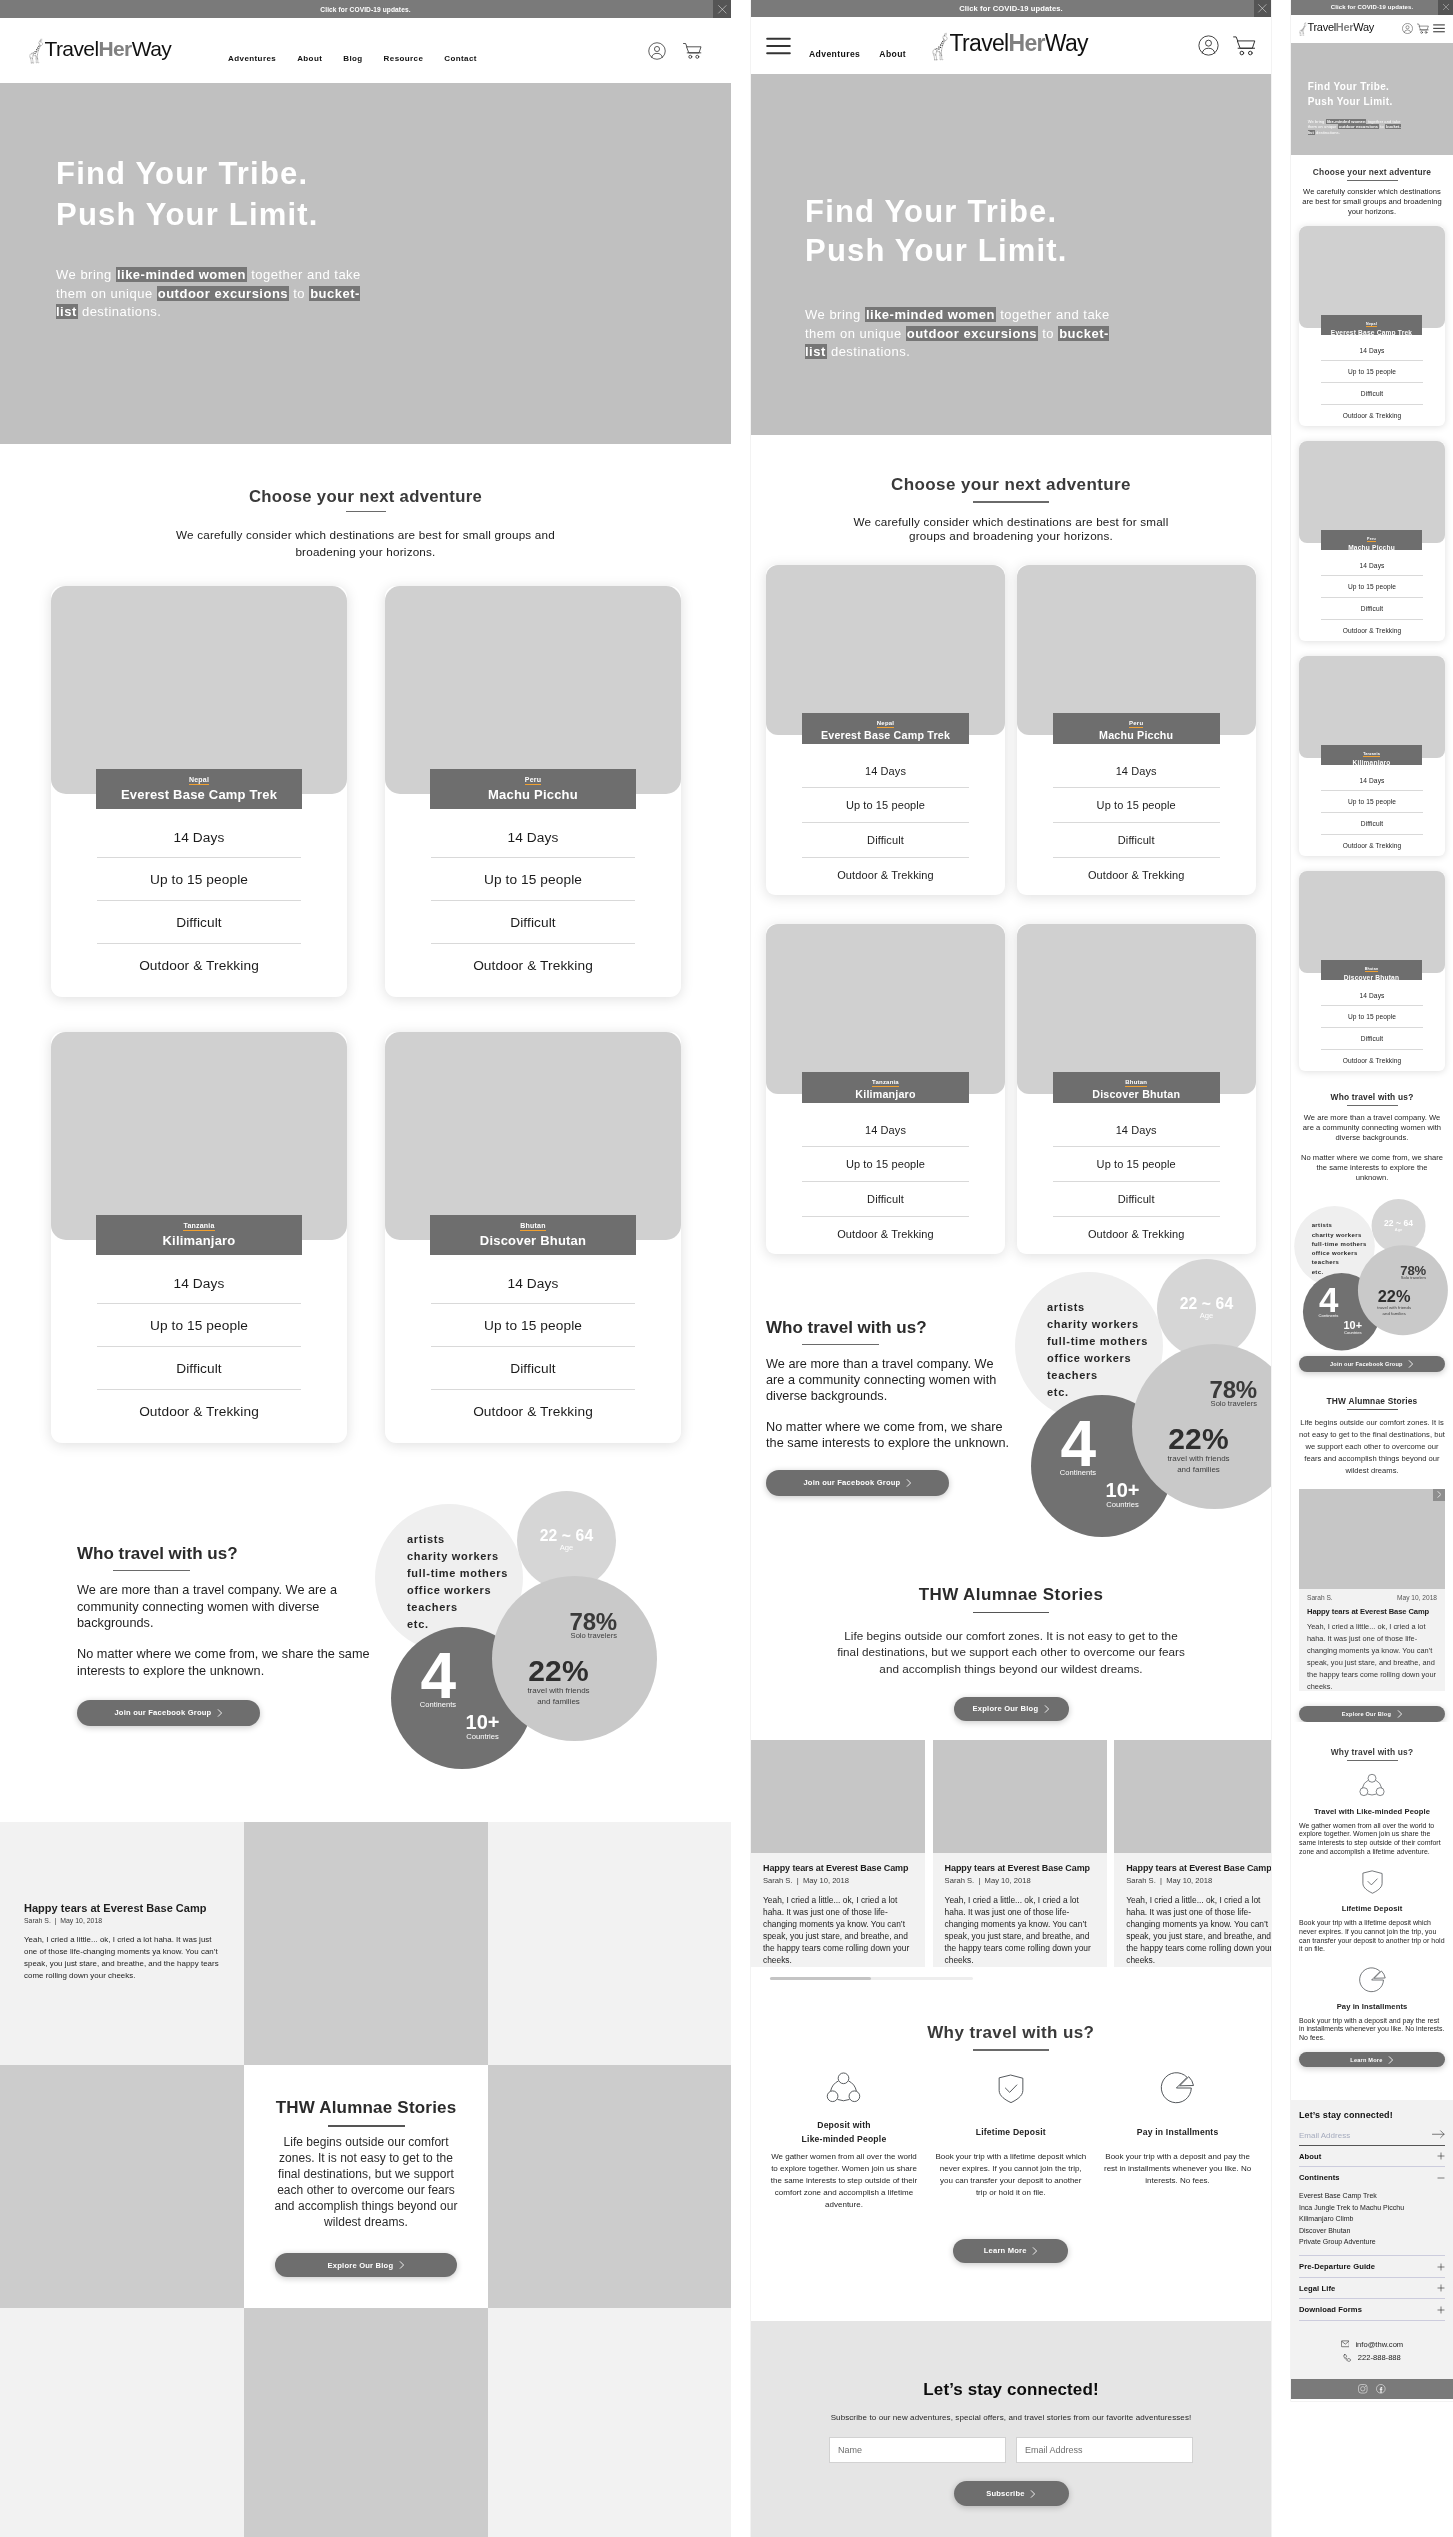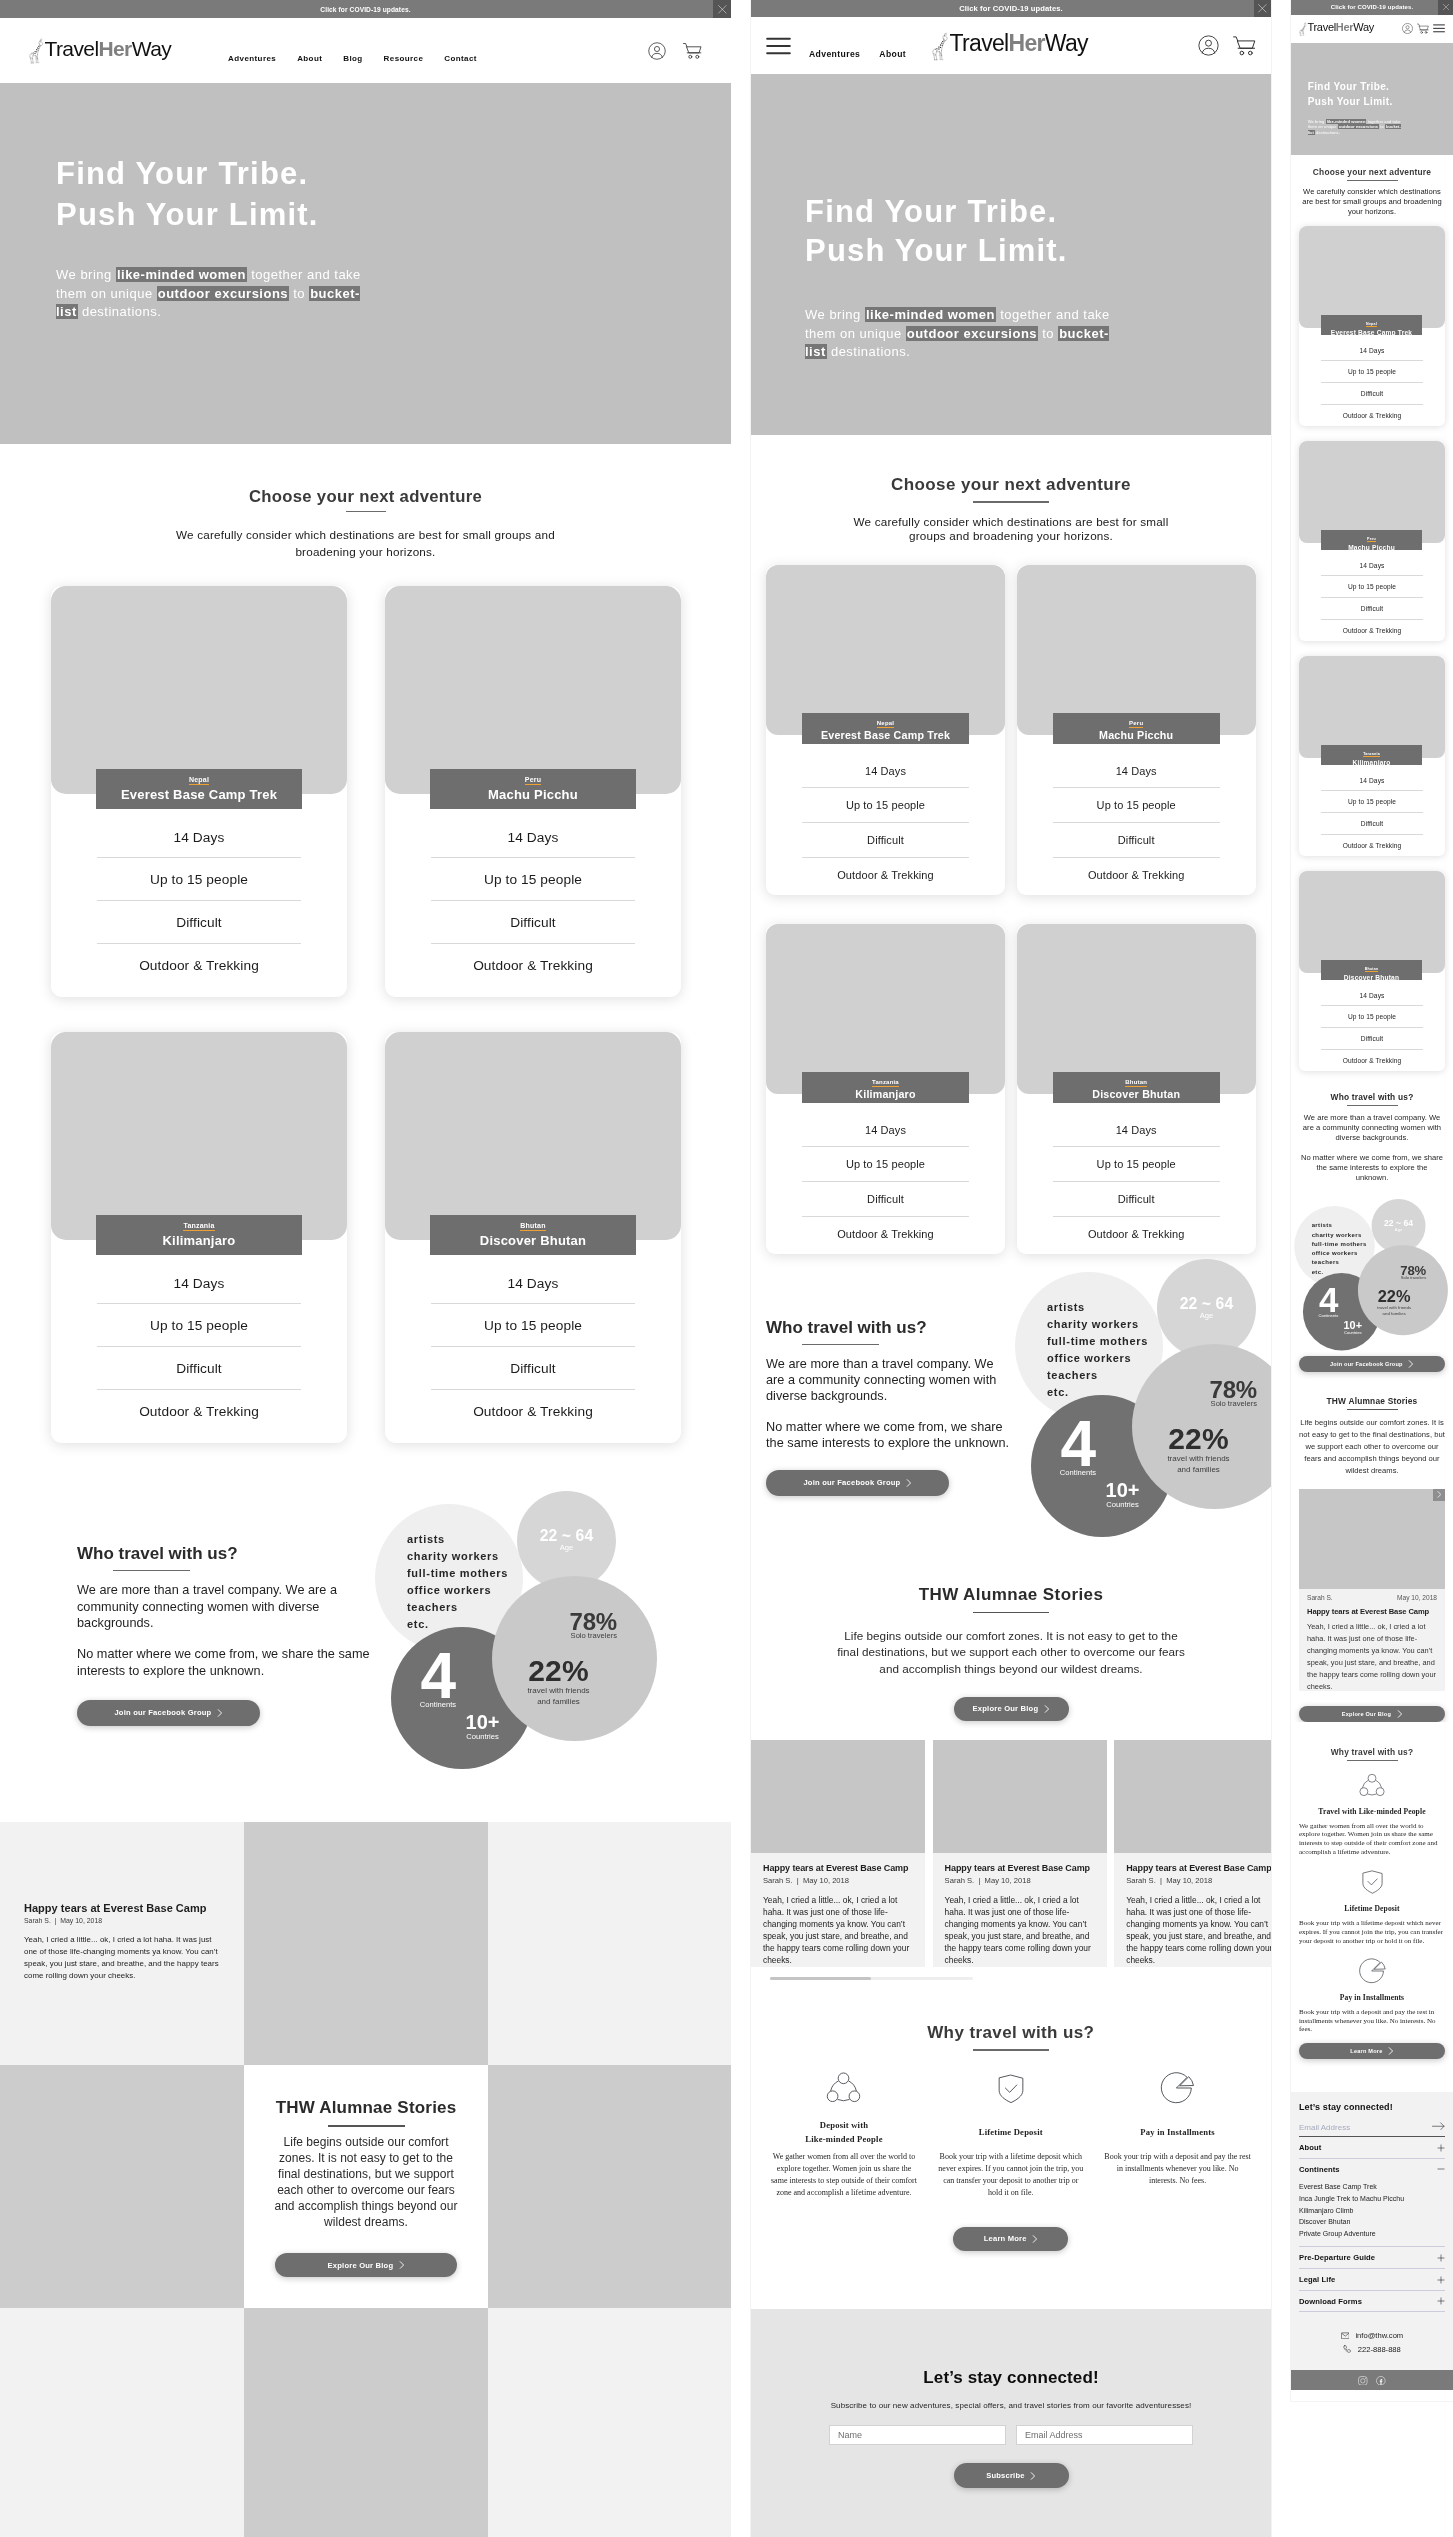--- a/index.html
+++ b/index.html
@@ -104,21 +104,21 @@
   .a-story .txt { font-size:7.9px; line-height:12px; color:#222; margin-top:8.6px; letter-spacing:0.03px; }
   .a-center { text-align:center; padding:34px 28px 0; }
   .a-center h2 { font-size:17px; font-weight:700; color:#2b2b2b; line-height:1; letter-spacing:0.2px; }
   .a-center .rule { width:77px; height:1.5px; background:#555; margin:9.6px auto 0; }
   .a-center p { margin-top:7.6px; font-size:12px; line-height:16px; color:#2b2b2b; letter-spacing:0.03px; }
   .a-center .btn { margin-top:23px; width:182px; height:24px; }
   
   .why { padding:0 72px 51px 65px; background:#fff; margin-top:58px; }
   .why .sec-h h2 { font-size:17px; letter-spacing:0; }
   .why .sec-h .rule { width:76px; height:1.5px; margin-top:8.6px; }
-  .why-cols { display:grid; grid-template-columns:1fr 1fr 1fr; margin-top:23px; text-align:center;font-family:Liberation Serif, serif; }
+  .why-cols { display:grid; grid-template-columns:1fr 1fr 1fr; margin-top:23px; text-align:center; }
   .why-ico { height:33px; display:flex; align-items:flex-end; justify-content:center; }
   .why-col h3 { margin-top:11px; font-size:9.6px; font-weight:700; color:#222; line-height:13px; letter-spacing:0.2px; height:26px; display:flex; align-items:center; justify-content:center; }
   .why-col h3 .h3in { display:block; }
   .why-col p { margin:6.6px auto 0; font-size:8.4px; line-height:12.7px; color:#1f1f1f; width:182px; }
   .why .btn { position:relative; left:3.6px; display:flex; margin:30px auto 0; width:182px; height:24px; }
   
   .news { margin-top:0px; background:#e5e5e5; height:245px; text-align:center; padding-top:59px; }
   .news h2 { font-size:18px; font-weight:700; color:#0d0d0d; letter-spacing:0.1px; line-height:1; }
   .news p { margin-top:14.7px; font-size:7.9px; color:#1f1f1f; line-height:1; letter-spacing:0.1px; }
   .news-form { margin-top:15.7px; display:flex; justify-content:center; gap:15px; }
@@ -181,21 +181,21 @@
   .tvp .why .sec-h { padding-top:0; }
   .tvp .why-cols { margin-top:18px; }
   .tvp .why-ico { height:35px; }
   .tvp .why-col h3 { font-size:8.6px; line-height:14px; height:28px; margin-top:13.7px; letter-spacing:0.2px; }
   .tvp .why-col p { width:151px; font-size:8px; line-height:12px; margin-top:5px; }
   .tvp .why .btn { left:0; margin-top:28px; width:115px; height:24px; font-size:7.6px; }
   .tvp .news { height:250px; padding-top:60px; }
   .tvp .news h2 { font-size:17px; }
   .tvp .news p { margin-top:16px; font-size:8px; }
   .tvp .news-form { margin-top:15.7px; gap:10px; }
-  .tvp .news-form .fld { width:177px; height:20px; font-size:9px; }
+  .tvp .news-form .fld { width:177px; height:26px; font-size:9px; }
   .tvp .news .btn { margin-top:18px; width:115px; height:25px; font-size:7.6px; }
   
   .mvp .banner { height:14.7px; }
   .mvp .banner-text { font-size:6px; }
   .mvp .banner-close { width:14.7px; height:14.7px; }
   .mvp .banner-close svg { width:8px; height:8px; }
   .mvp .hdr { height:28px; padding:0 8px; }
   .mvp .logo svg { width:9px; height:14px; margin-bottom:-0.5px; }
   .mvp .logo-text { font-size:11px !important; letter-spacing:-0.3px; margin-left:-0.5px; }
   .mvp .hdr-icons { gap:4px; }

